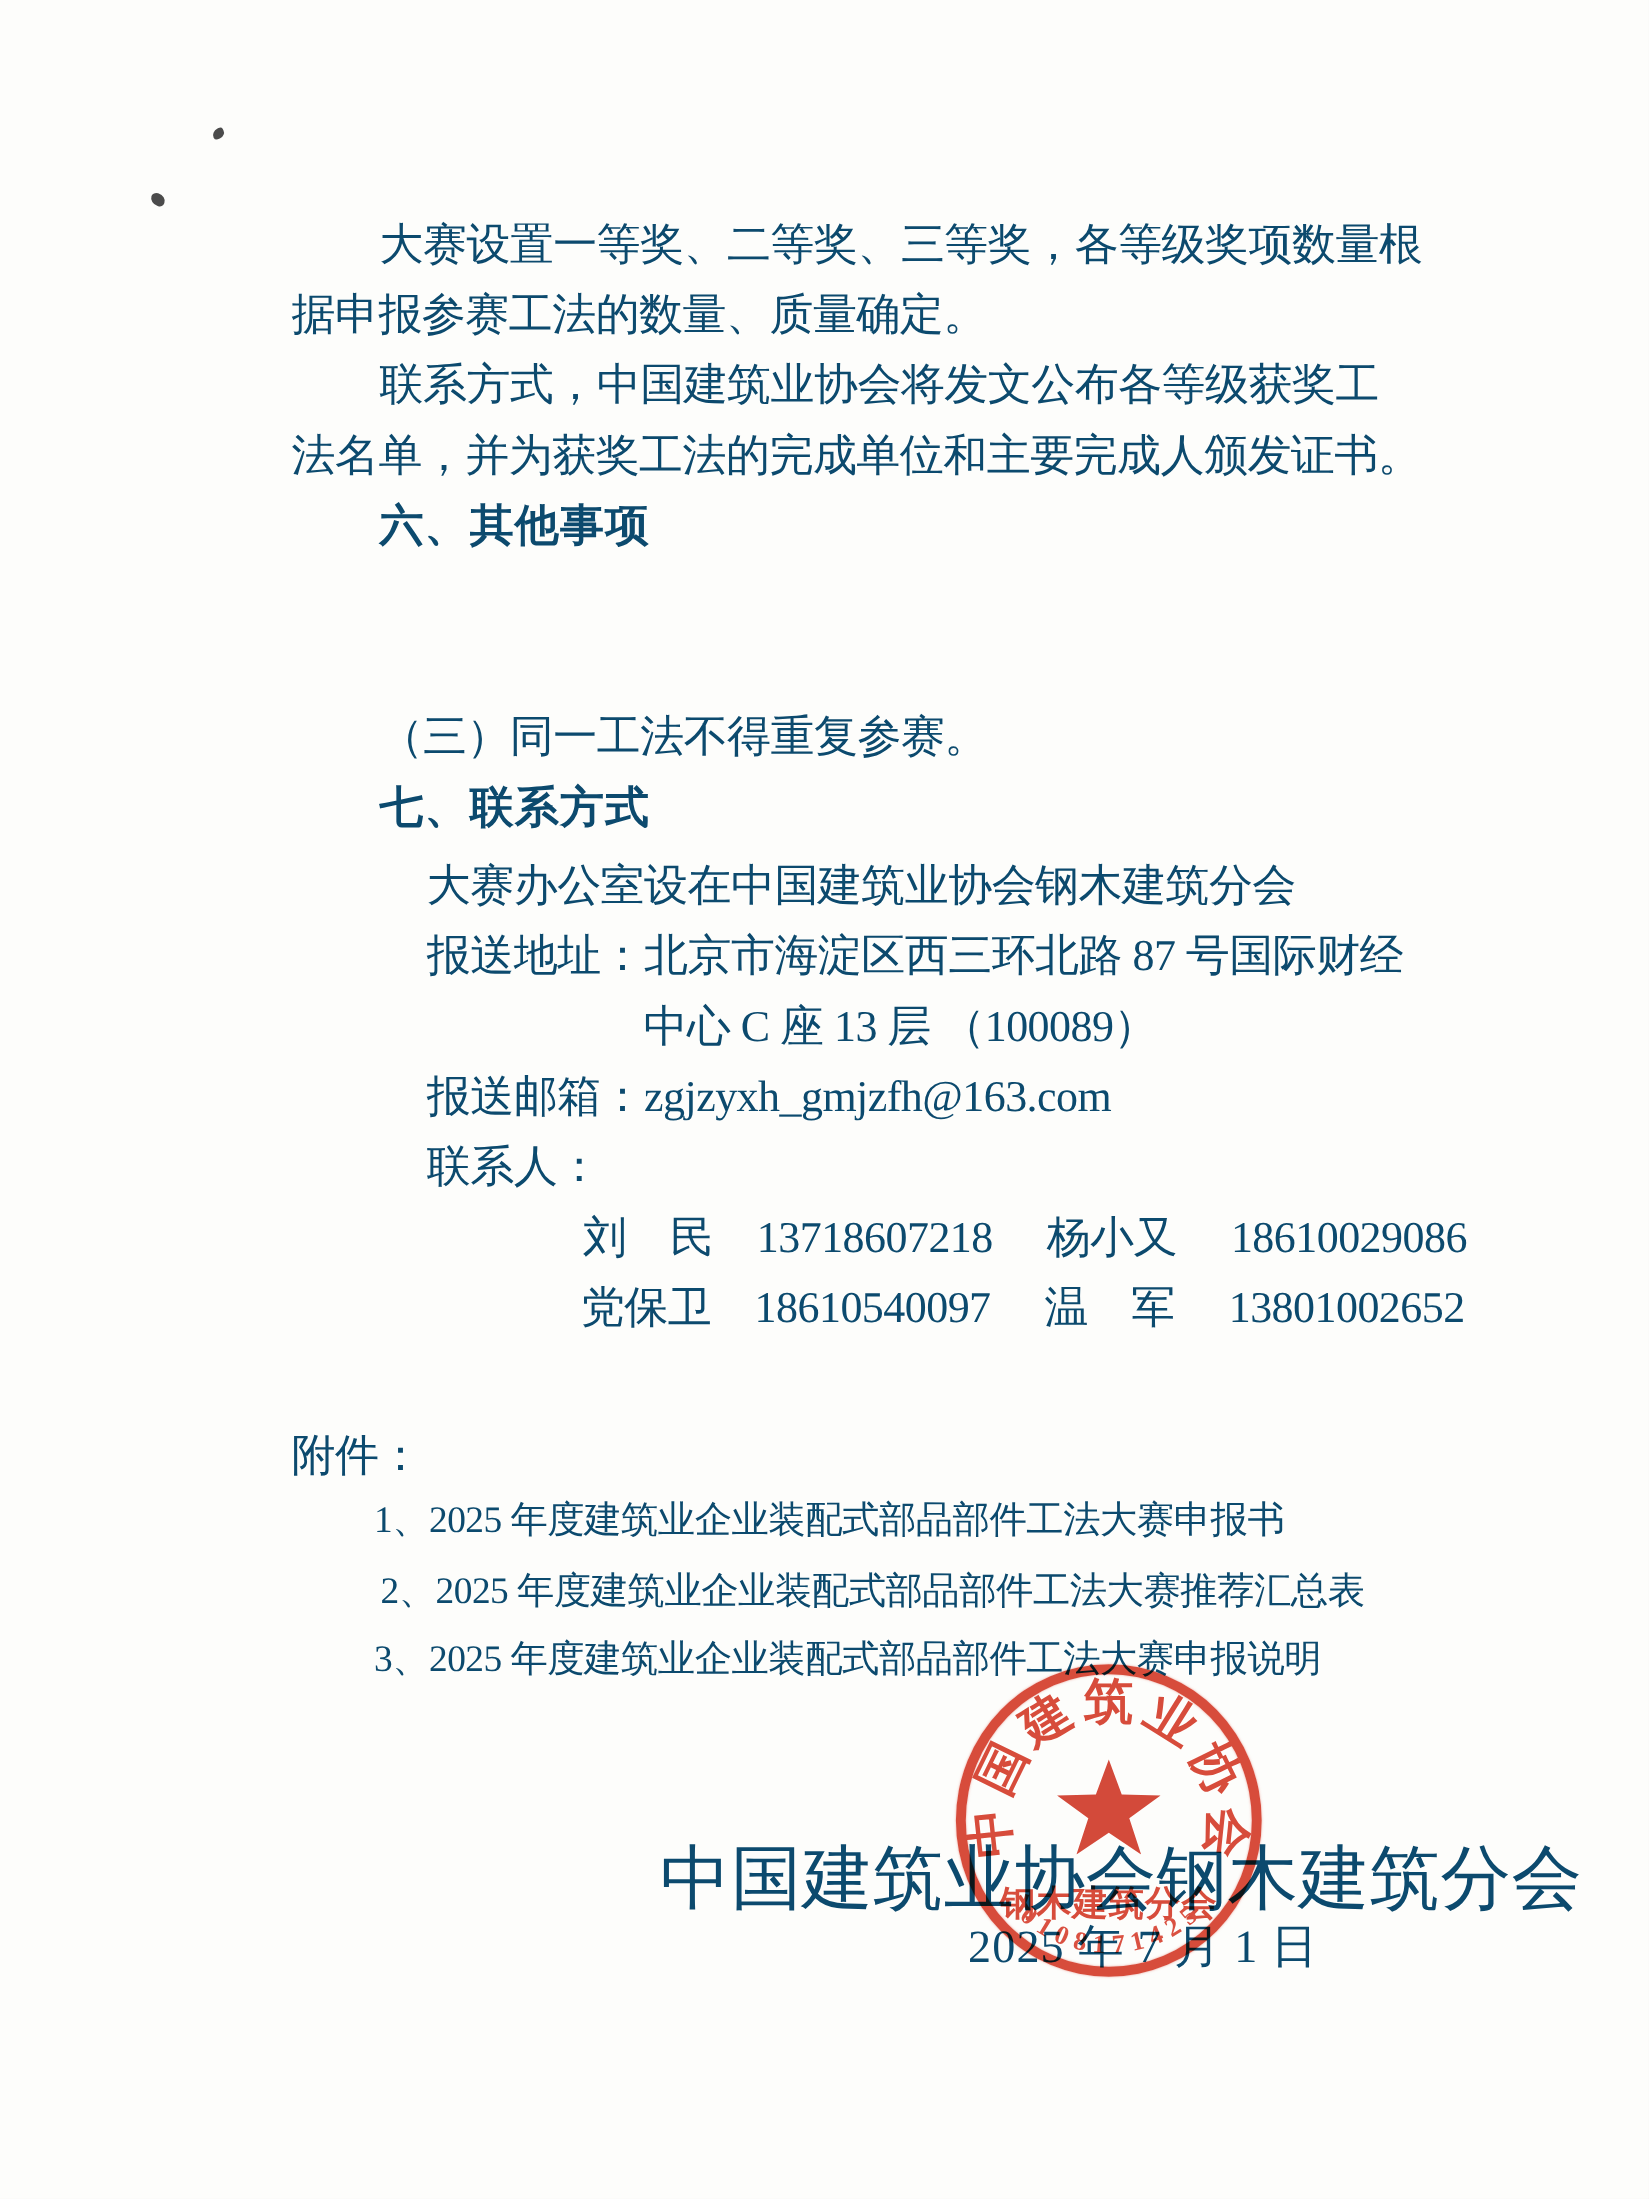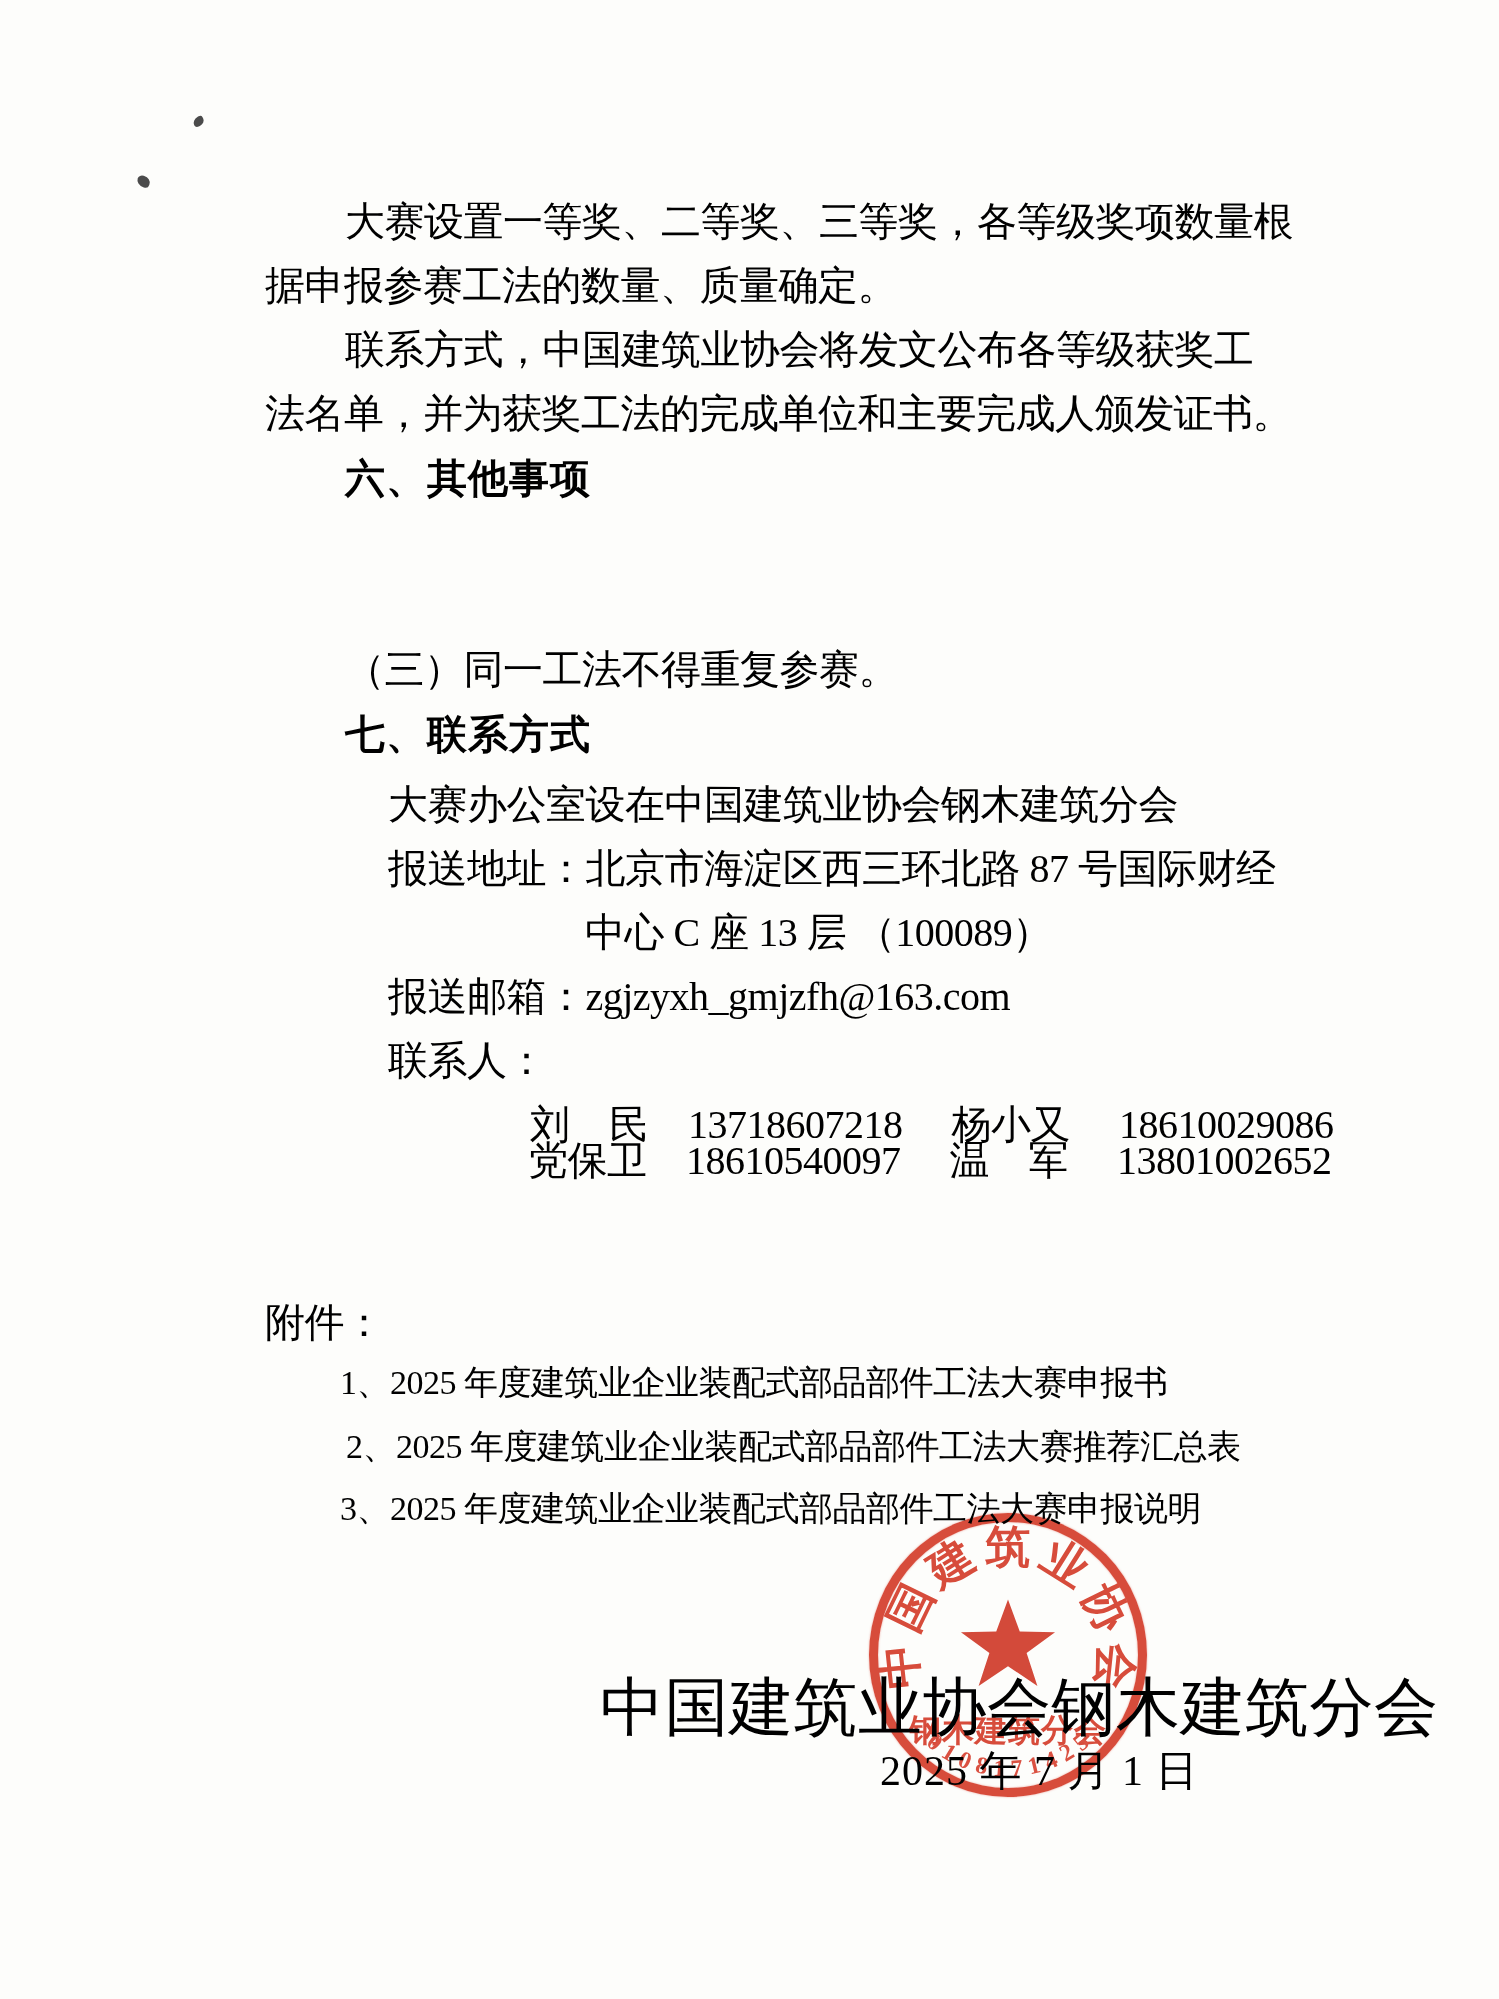--- a/index.html
+++ b/index.html
@@ -13,21 +13,21 @@
     font-family: "Liberation Serif", "DejaVu Serif", serif;
     color: #1f1f1f;
   }
   
   .l {
     position: absolute;
     white-space: pre;
     font-size: 40px;
     line-height: 1.15;
     letter-spacing: -0.5px;
-    color: #000000;
+    color: #0c4a6e;
   }
   .heading {
     font-family: "Liberation Sans", "DejaVu Sans", sans-serif;
     font-weight: 700;
     letter-spacing: 1px;
   }
   .attach-item { font-size: 34px; letter-spacing: -0.5px; }
   .sig { font-size: 64px; letter-spacing: 0.5px; }
   .date { font-size: 42px; letter-spacing: 1px; }
 
@@ -111,21 +111,21 @@
   <div class="l heading" style="left:345px; top:455px;">六、其他事项</div>
   <div class="l" style="left:345px; top:647px;text-align:center;">（三）同一工法不得重复参赛。</div>
 
   <div class="l heading" style="left:345px; top:711px;">七、联系方式</div>
   <div class="l" style="left:388px; top:782px;">大赛办公室设在中国建筑业协会钢木建筑分会</div>
   <div class="l" style="left:388px; top:846px;">报送地址：北京市海淀区西三环北路 87 号国际财经</div>
   <div class="l" style="left:585px; top:910px;">中心 C 座 13 层 （100089）</div>
   <div class="l" style="left:388px; top:974px;">报送邮箱：zgjzyxh_gmjzfh@163.com</div>
   <div class="l" style="left:388px; top:1038px;">联系人：</div>
   <div class="l" style="left:530px; top:1102px;">刘　民　13718607218　 杨小又 　18610029086</div>
-  <div class="l" style="left:528px; top:1138px;">党保卫　18610540097　 温　军 　13801002652</div>
+  <div class="l" style="left:528px; top:1166px;">党保卫　18610540097　 温　军 　13801002652</div>
 
   <div class="l" style="left:265px; top:1300px;">附件：</div>
   <div class="l attach-item" style="left:340px; top:1363px;">1、2025 年度建筑业企业装配式部品部件工法大赛申报书</div>
   <div class="l attach-item" style="left:346px; top:1427px;">2、2025 年度建筑业企业装配式部品部件工法大赛推荐汇总表</div>
   <div class="l attach-item" style="left:340px; top:1489px;">3、2025 年度建筑业企业装配式部品部件工法大赛申报说明</div>
 
   <div class="l sig sig-block" style="left:600px; top:1671px;">中国建筑业协会钢木建筑分会</div>
   <div class="l date sig-block" style="left:880px; top:1747px;">2025 年 7 月 1 日</div>
 
   <div class="seal">

